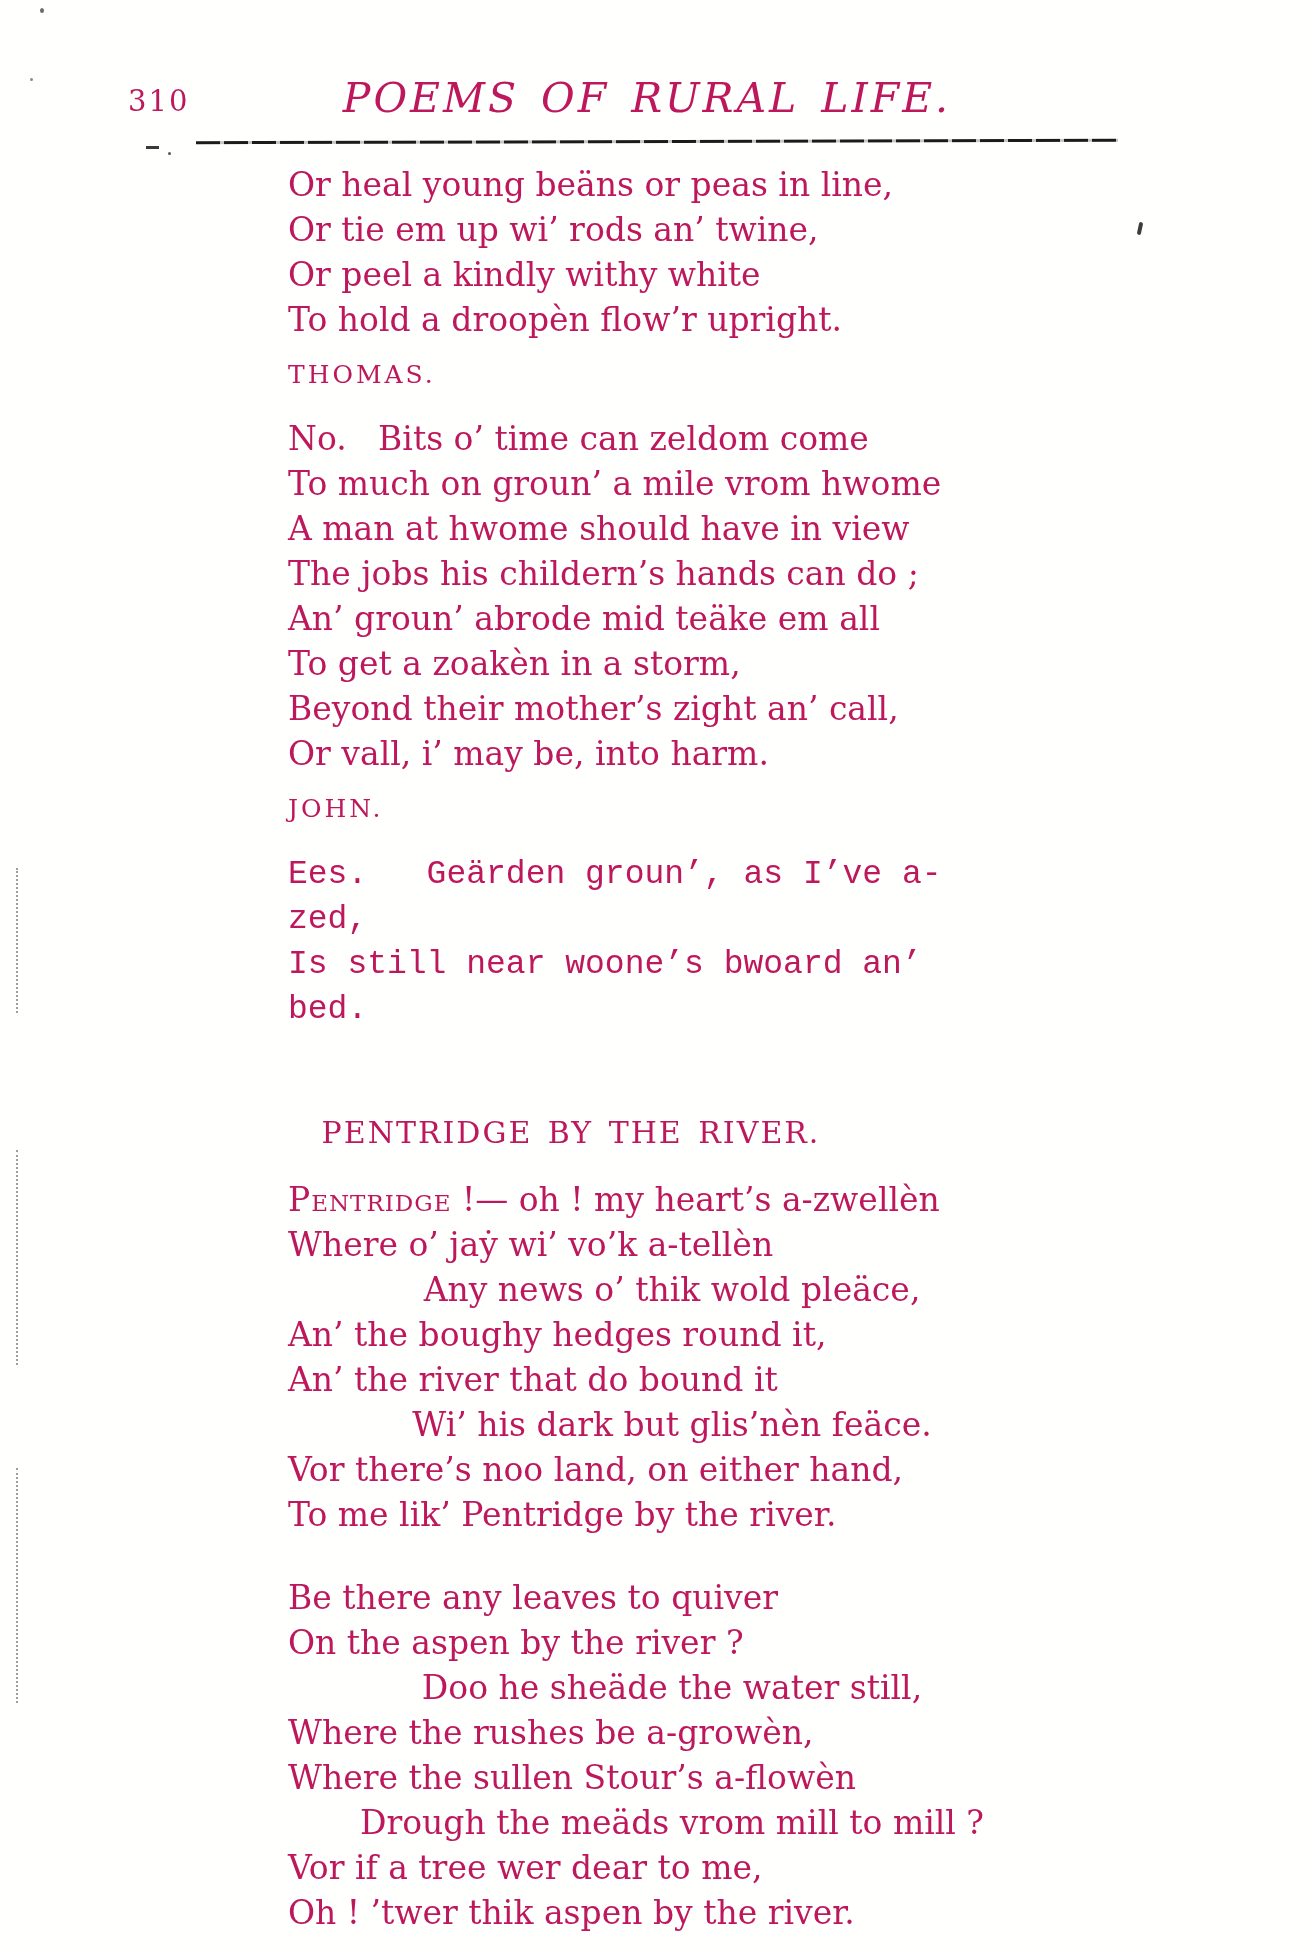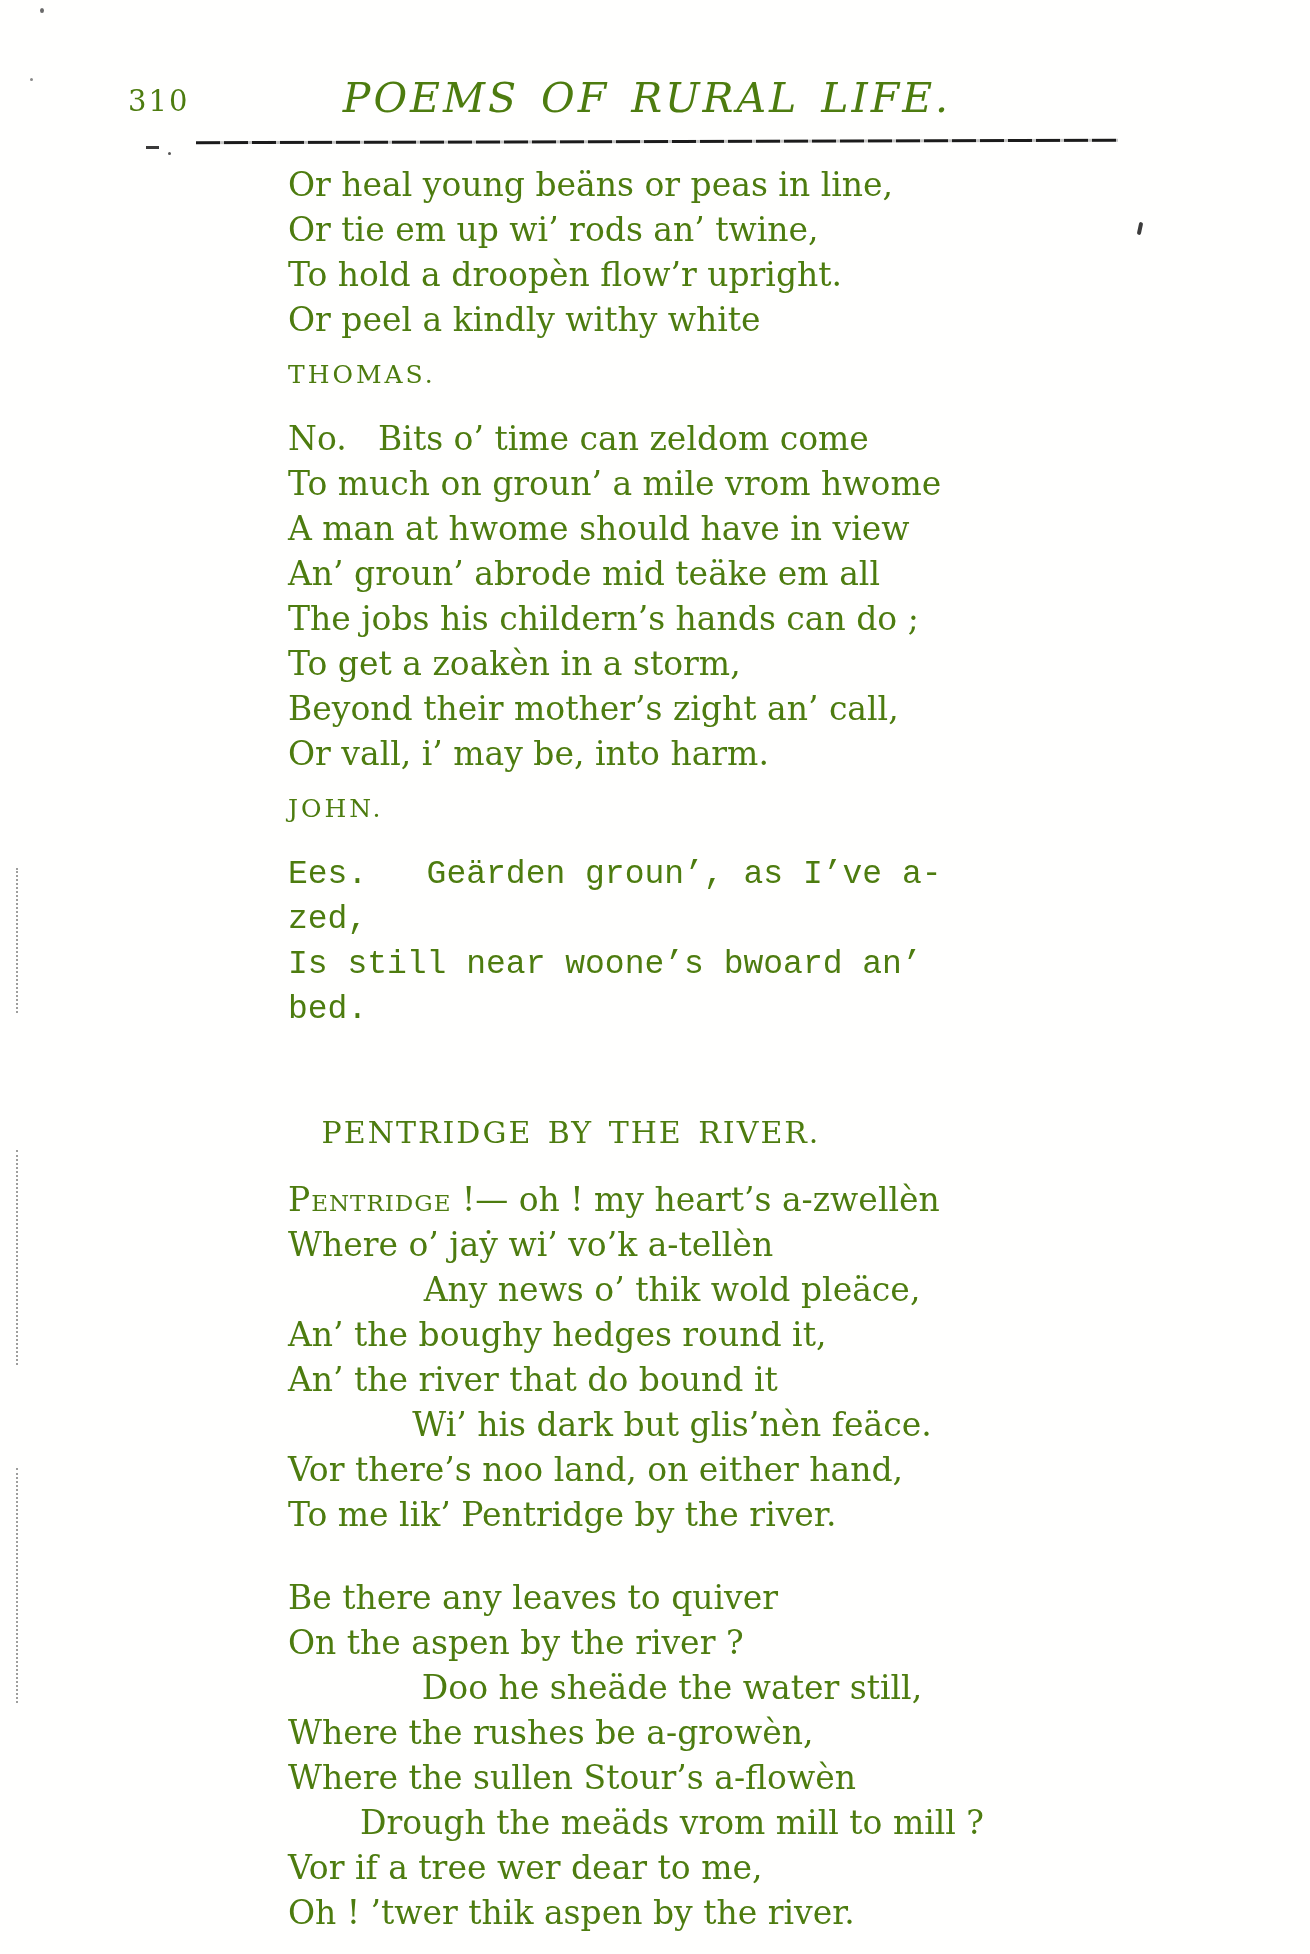--- a/index.html
+++ b/index.html
@@ -2,21 +2,21 @@
 <html><head>
 <meta charset="utf-8">
 <style>
   html, body { margin: 0; padding: 0; background: #ffffff; }
   .page {
     position: relative;
     width: 1310px;
     height: 1954px;
     background: #fffffe;
     font-family: "DejaVu Serif", serif;
-    color: #4d7c0f;
+    color: #be185d;
     overflow: hidden;
   }
   .pagenum {
     position: absolute;
     left: 128px;
     top: 84px;
     font-size: 29px;
     letter-spacing: 2px;
   }
   .running-title {
@@ -103,32 +103,32 @@
   <div class="running-title">POEMS OF RURAL LIFE.</div>
   <div class="header-rule"></div>
   <div class="rule-stray-dash"></div>
   <div class="rule-stray-dot"></div>
 
   <div class="textcol">
 
     <div class="stanza stanza-a">
       <div class="pline">Or heal young beäns or peas in line,</div>
       <div class="pline">Or tie em up wi’ rods an’ twine,</div>
+      <div class="pline">Or peel a kindly withy white</div>
       <div class="pline">To hold a droopèn flow’r upright.</div>
-      <div class="pline">Or peel a kindly withy white</div>
     </div>
 
     <div class="speaker">THOMAS.</div>
 
     <div class="stanza stanza-b">
       <div class="pline">No.   Bits o’ time can zeldom come</div>
       <div class="pline">To much on groun’ a mile vrom hwome</div>
       <div class="pline">A man at hwome should have in view</div>
+      <div class="pline">The jobs his childern’s hands can do ;</div>
       <div class="pline">An’ groun’ abrode mid teäke em all</div>
-      <div class="pline">The jobs his childern’s hands can do ;</div>
       <div class="pline">To get a zoakèn in a storm,</div>
       <div class="pline">Beyond their mother’s zight an’ call,</div>
       <div class="pline">Or vall, i’ may be, into harm.</div>
     </div>
 
     <div class="speaker">JOHN.</div>
 
     <div class="stanza stanza-c">
       <div class="pline">Ees.   Geärden groun’, as I’ve a-zed,</div>
       <div class="pline">Is still near woone’s bwoard an’ bed.</div>

